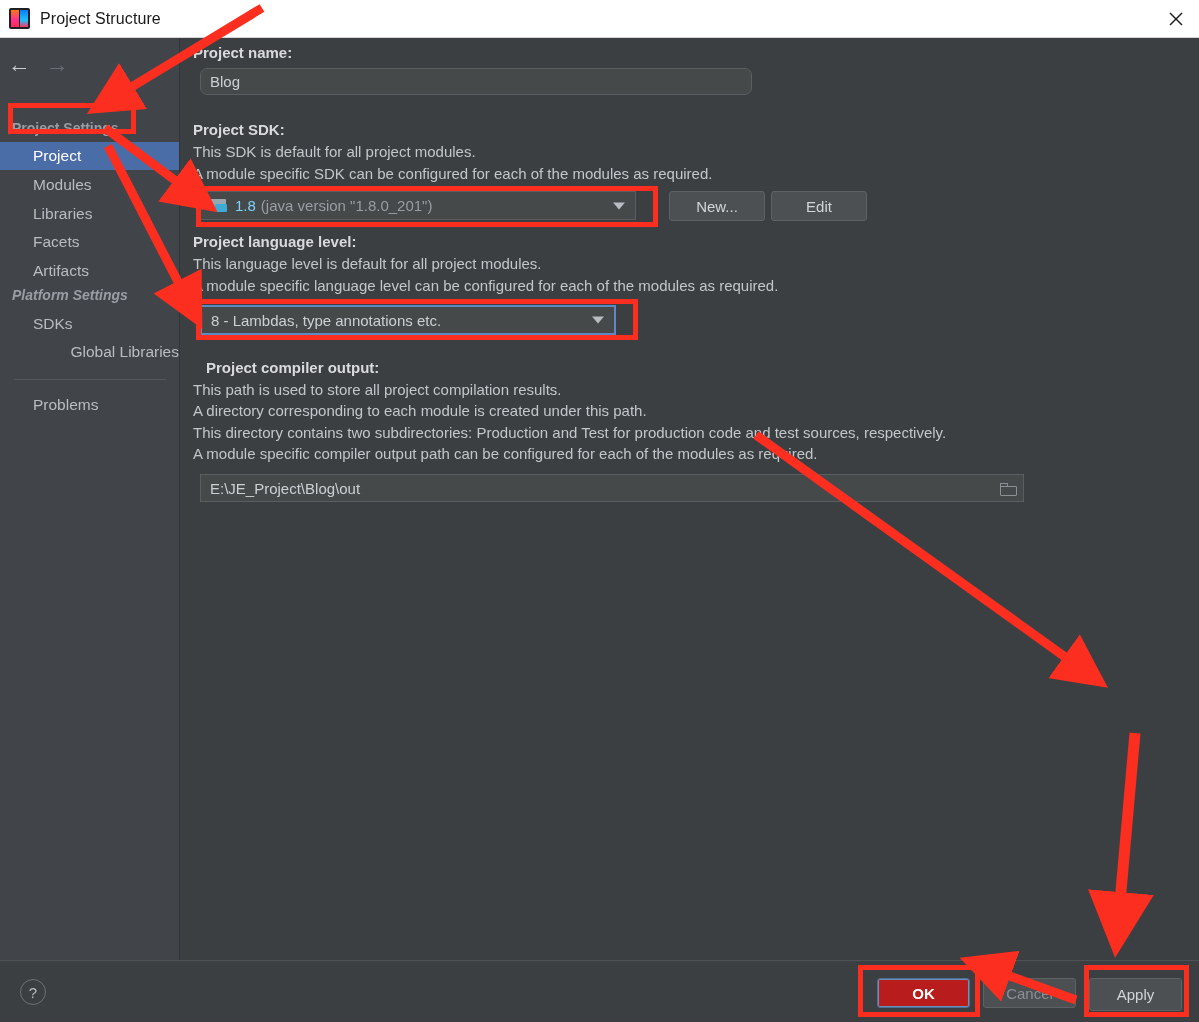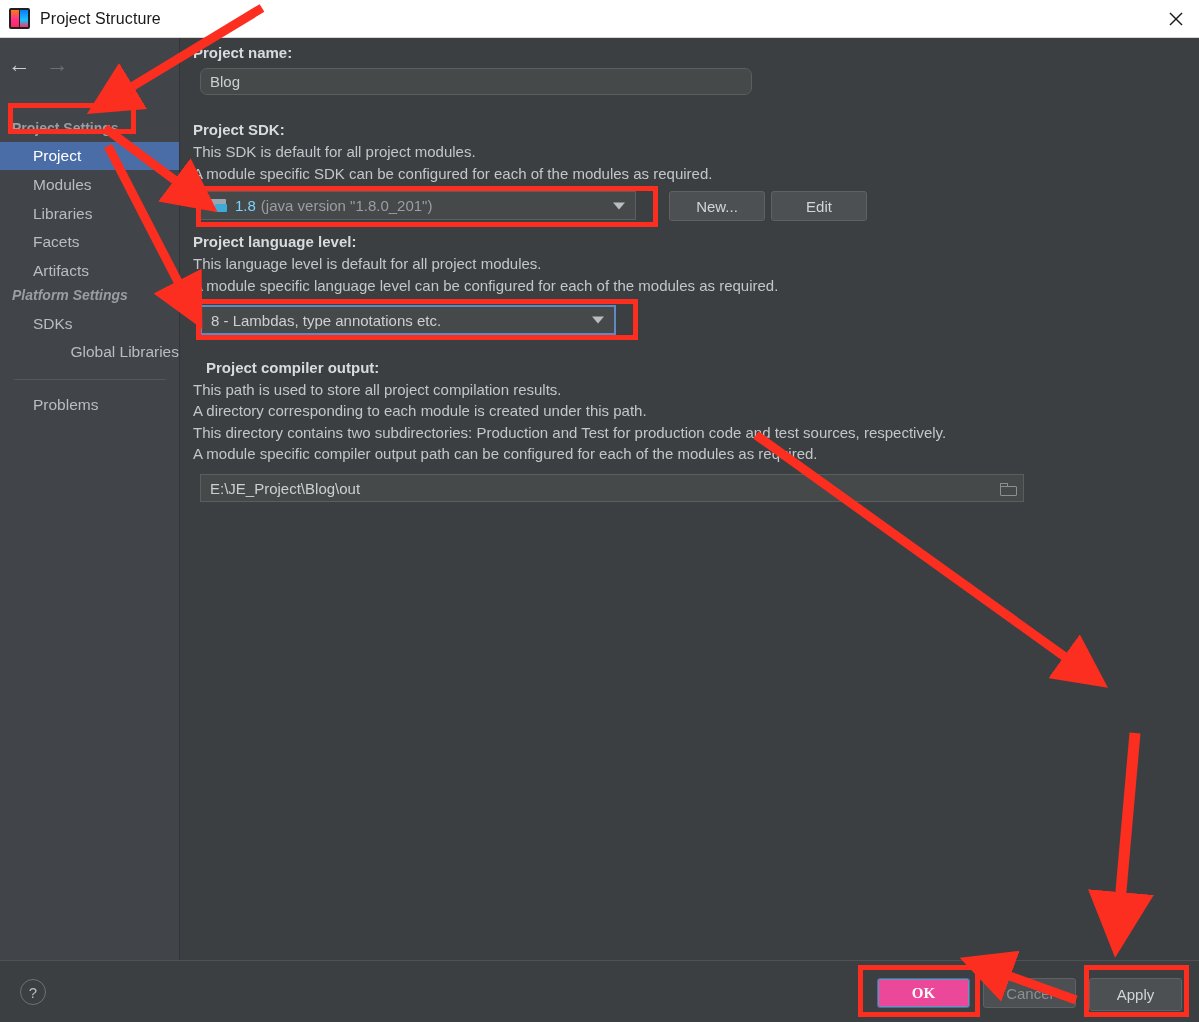--- a/index.html
+++ b/index.html
@@ -211,26 +211,25 @@
     border: 1px solid #5e6264;
     border-radius: 3px;
     box-sizing: border-box;
     display: flex;
     align-items: center;
     justify-content: center;
     font-size: 15px;
     color: #d2d5d8;
   }
   .btn.primary {
-    background: #ec4899;
+    background: #b91c1c;
     border-color: #4c6f94;
     color: #ffffff;
     font-weight: bold;
     box-shadow: inset 0 0 0 1px #6a90bd;
-    font-family: Liberation Serif, serif;
   }
   .btn.muted { color: #8d9095; }
 
   .browse-btn {
     position: absolute;
     right: 1px; top: 1px;
     width: 28px; height: 26px;
     display: flex; align-items: center; justify-content: center;
   }
   .folder-glyph {

